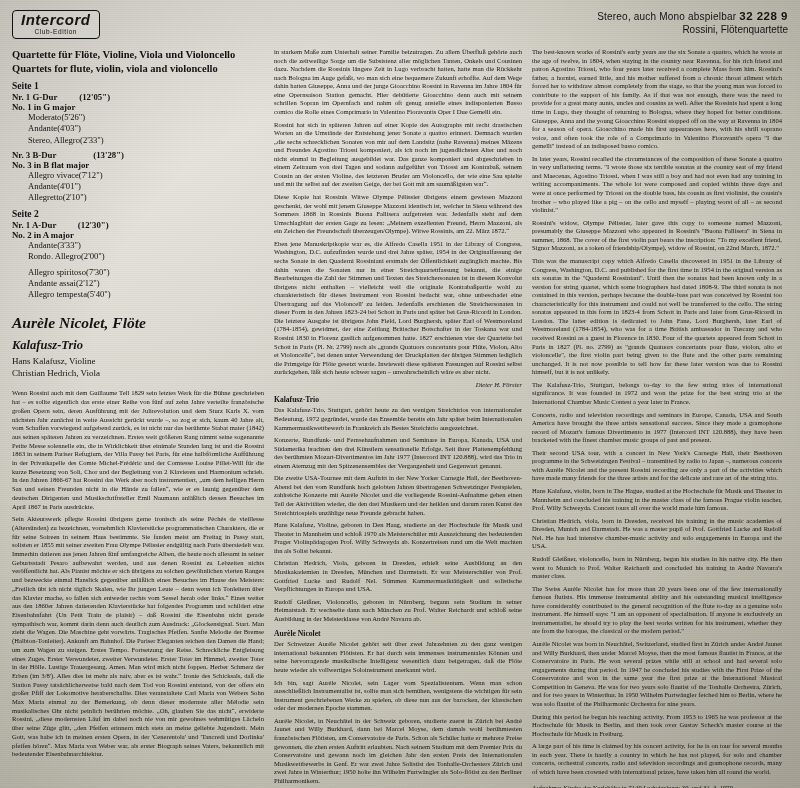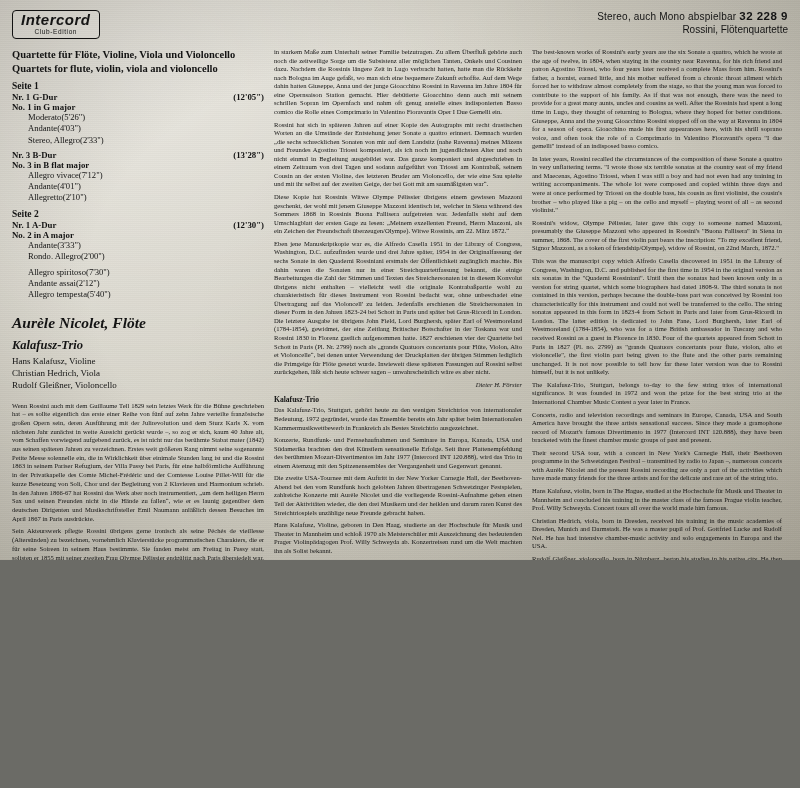--- a/index.html
+++ b/index.html
@@ -1,18 +1,18 @@
 <!DOCTYPE html>
 <html><head>
 <meta charset="utf-8">
 <style>
   html,body{margin:0;padding:0;background:#6b6b66;}
   body{font-family:"Liberation Serif", serif;}
   .sleeve{
-    position:relative;width:800px;height:560px;
+    position:relative;width:800px;height:788px;
     background:#d8d5cb;
     background-image:
       radial-gradient(circle at 18% 12%, rgba(255,255,255,0.35), rgba(255,255,255,0) 55%),
       radial-gradient(circle at 80% 80%, rgba(120,115,100,0.18), rgba(255,255,255,0) 60%),
       linear-gradient(145deg,#e2dfd5 0%,#d6d3c8 35%,#cfccc0 70%,#c9c5b8 100%);
     overflow:hidden;
     box-sizing:border-box;
     padding:10px 12px 16px 12px;
     color:#141414;
   }
@@ -44,21 +44,21 @@
 
   h1.composer{
     font-family:"Liberation Serif",serif;font-size:21px;font-weight:bold;letter-spacing:.2px;
     margin:2px 0 4px 0;line-height:1;
   }
   .worktitle{font-family:"Liberation Serif",serif;font-size:10.5px;font-weight:bold;line-height:1.25;margin-bottom:1px;}
   .side{font-family:"Liberation Serif",serif;font-size:9.5px;font-weight:bold;margin-top:6px;margin-bottom:1px;}
   .mvts{font-size:8.6px;line-height:1.3;}
   .mvts .row{display:flex;margin-left:16px;}
   .grp{margin-bottom:4px;}
-  .grp .hdr{display:flex;justify-content:space-between;font-weight:bold;font-size:8.8px;}
+  .grp .hdr{display:flex;font-weight:bold;font-size:8.8px;}
   .grp .hdr .t{padding-right:4px;}
   .artist{font-family:"Liberation Serif",serif;font-size:15.5px;font-weight:bold;font-style:italic;margin-top:14px;margin-bottom:6px;}
   .ens{font-family:"Liberation Serif",serif;font-size:12.5px;font-weight:bold;font-style:italic;margin-bottom:2px;}
   .ensmembers{font-size:9px;line-height:1.35;}
   .bodytext{font-size:6.6px;line-height:1.32;text-align:justify;margin-top:10px;hyphens:auto;}
   .bodytext p{margin:0 0 4px 0;}
   .colbody{font-size:6.6px;line-height:1.3;text-align:justify;}
   .colbody p{margin:0 0 4px 0;}
   .subhead{font-size:7.6px;font-weight:bold;margin:6px 0 2px 0;}
   .sig{font-size:6.6px;text-align:right;font-style:italic;margin-top:2px;}
@@ -177,21 +177,20 @@
               <span>(5'40")</span>
             </div>
         </div>
       </div>
 
       <div class="artist">Aurèle Nicolet, Flöte</div>
       <div class="ens">Kalafusz-Trio</div>
       <div class="ensmembers">
         <div>Hans Kalafusz, Violine</div>
         <div>Christian Hedrich, Viola</div>
-        <div>Rudolf Gleißner, Violoncello</div>
       </div>
 
       <div class="bodytext">
         <p>Wenn Rossini auch mit dem Guillaume Tell 1829 sein letztes Werk für die Bühne geschrieben hat – es sollte eigentlich das erste einer Reihe von fünf auf zehn Jahre verteilte französische großen Opern sein, deren Ausführung mit der Julirevolution und dem Sturz Karls X. vom nächsten Jahr zunächst in weite Aussicht gerückt wurde –, so zog er sich, kaum 40 Jahre alt, vom Schaffen vorwiegend aufgebend zurück, es ist nicht nur das berühmte Stabat mater (1842) aus seinen späteren Jahren zu verzeichnen. Erstes weit größeren Rang nimmt seine sogenannte Petite Messe solennelle ein, die in Wirklichkeit über einimale Stunden lang ist und die Rossini 1863 in seinem Pariser Refugium, der Villa Passy bei Paris, für eine halbförmliche Aufführung in der Privatkapelle des Comte Michel-Frédéric und der Comtesse Louise Pillet-Will für die kurze Besetzung von Soli, Chor und der Begleitung von 2 Klavieren und Harmonium schrieb. In den Jahren 1866-67 hat Rossini das Werk aber noch instrumentiert, „um dem heiligen Herrn Sax und seinen Freunden nicht in die Hände zu fallen“, wie er es launig gegenüber dem deutschen Dirigenten und Musikschriftsteller Emil Naumann anläßlich dessen Besuches im April 1867 in Paris ausdrückte.</p>
         <p>Sein Akteurswerk pflegte Rossini übrigens gerne ironisch als seine Péchés de vieillesse (Altersünden) zu bezeichnen, vornehmlich Klavierstücke programmatischen Charakters, die er für seine Soireen in seinem Haus bestimmte. Sie fanden meist am Freitag in Passy statt, solisten er 1855 mit seiner zweiten Frau Olympe Pélissier endgültig nach Paris übersiedelt war. Immerhin datieren aus jenen Jahren fünf umfangreiche Alben, die heute noch allesamt in seiner Geburtsstadt Pesaro aufbewahrt werden, und aus denen Rossini zu Lebzeiten nichts veröffentlicht hat. Als Pianist möchte er sich übrigens zu solchen gewöhnlichen vierten Ranges und bezweckte einmal Hanslick gegenüber anläßlich eines Besuches im Hause des Meisters: „Freilich übt ich nicht täglich Skalen, wie Ihr jungen Leute – denn wenn ich Tonleitern über das Klavier mache, so fallen sich entweder rechts vom Sessel herab oder links.“ Eines weiter aus den 1860er Jahren datierenden Klavierstücke hat folgendes Programm und schildert eine Eisenbahnfahrt (Un Petit Train de plaisir) – daß Rossini die Eisenbahn nicht gerade sympathisch war, kommt darin denn auch deutlich zum Ausdruck: „Glockensignal. Start. Man zieht die Wagen. Die Maschine geht vorwärts. Tragisches Pfeifen. Sanfte Melodie der Bremse (Halbton-Tonleiter). Ankunft am Bahnhof. Die Pariser Eleganten reichen den Damen die Hand; um zum Wagen zu steigen. Erstes Tempo. Fortsetzung der Reise. Schreckliche Entgleisung eines Zuges. Erster Verwundeter, zweiter Verwundeter. Erster Toter im Himmel, zweiter Toter in der Hölle. Lustige Trauergesang. Amen. Man wird mich nicht foppen. Herber Schmerz der Erben (im 3/8'). Alles dies ist mehr als naiv, aber es ist wahr.“ Ironie des Schicksals, daß die Station Passy tatsächlicherweise bald nach dem Tod von Rossini entstand, von der offers ein großer Pfiff der Lokomotive heraberschallte. Dies veranstaltete Carl Maria von Webers Sohn Max Maria einmal zu der Bemerkung, ob denn dieser modernste aller Mélodie sein musikalisches Ohr nicht peinlich berührten möchte. „Oh, glauben Sie das nicht“, erwiderte Rossini, „diese modernsten Läuf im dabei noch nie von mir gewohnes wehmütiges Lächeln über seine Züge glitt, „den Pfeifen erinnern mich stets an meine geliebte Jugendzeit. Mein Gott, was habe ich in meinen ersten Opern, in der 'Cenerentola' und 'Tancredi und Dorlinka' pfeifen hören“. Max Maria von Weber war, als erster Biograph seines Vaters, bekanntlich mit bedeutender Eisenbahnarchitektur.</p>
 
       </div>
     </div>
 
     <div class="col c2">

